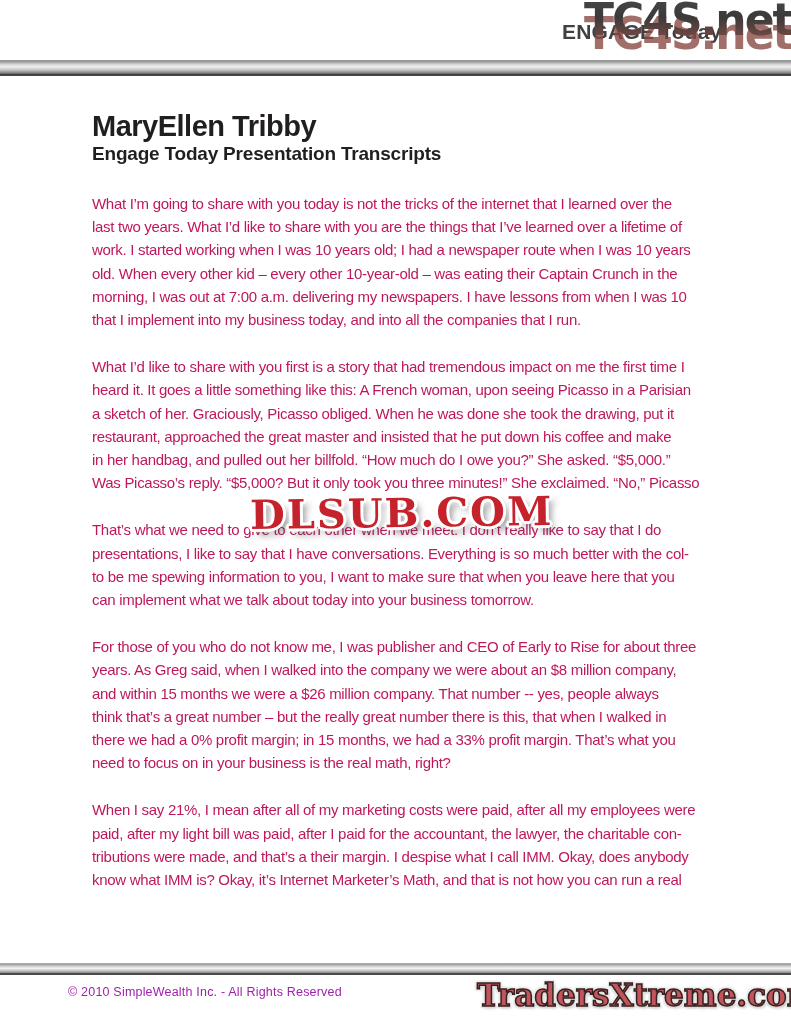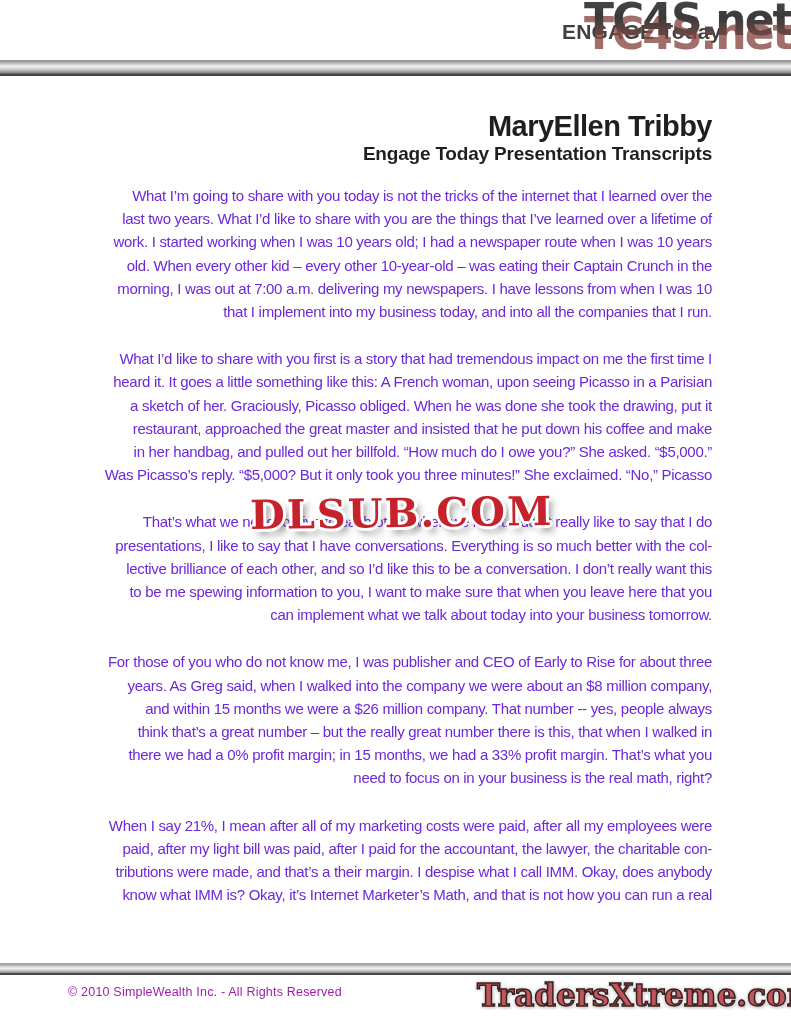--- a/index.html
+++ b/index.html
@@ -36,32 +36,32 @@
     background: linear-gradient(180deg, #8f8f8f 0%, #d9d9d9 28%, #efefef 45%, #c6c6c6 68%, #8a8a8a 90%, #5a5a5a 100%);
     border-top: 1px solid #9a9a9a; border-bottom: 2px solid #434343;
   }
   .bar-bottom {
     top: 963px; height: 9px;
     background: linear-gradient(180deg, #9a9a9a 0%, #e2e2e2 35%, #efefef 50%, #c3c3c3 75%, #868686 100%);
     border-top: 1px solid #aaaaaa; border-bottom: 2px solid #4a4a4a;
   }
 
   
-  .content { position: absolute; left: 92px; top: 110px; width: 620px; text-align: right; }
+  .content { position: absolute; left: 92px; top: 110px; width: 620px; }
   .content h1 {
     margin: 0; font-size: 29px; line-height: 33px; font-weight: bold;
     color: #211e1f; letter-spacing: -0.5px;
   }
   .content h2 {
-    margin: 0 0 20px 0; font-size: 19px; line-height: 21px; font-weight: bold;
+    margin: 0 0 28px 0; font-size: 19px; line-height: 21px; font-weight: bold;
     color: #211e1f; letter-spacing: -0.2px;
   }
   .paragraph { margin: 0 0 24px 0; }
   .line {
-    font-size: 15px; line-height: 23.2px; color: #6d28d9;
+    font-size: 15px; line-height: 23.2px; color: #be185d;
     white-space: nowrap; letter-spacing: -0.3px;
   }
 
   
   .dlsub-watermark {
     position: absolute; left: 250px; top: 489px; z-index: 3;
     font-family: "DejaVu Serif", serif; font-weight: bold;
     font-size: 40px; letter-spacing: 2px; color: #c6222b;
     transform: rotate(-0.8deg);
     text-shadow:
@@ -116,21 +116,20 @@
           <div class="line">What I’d like to share with you first is a story that had tremendous impact on me the first time I</div>
           <div class="line">heard it. It goes a little something like this: A French woman, upon seeing Picasso in a Parisian</div>
           <div class="line">a sketch of her. Graciously, Picasso obliged. When he was done she took the drawing, put it</div>
           <div class="line">restaurant, approached the great master and insisted that he put down his coffee and make</div>
           <div class="line">in her handbag, and pulled out her billfold. “How much do I owe you?” She asked. “$5,000.”</div>
           <div class="line">Was Picasso’s reply. “$5,000? But it only took you three minutes!” She exclaimed. “No,” Picasso</div>
         </div>
         <div class="paragraph">
           <div class="line">That’s what we need to give to each other when we meet. I don’t really like to say that I do</div>
           <div class="line">presentations, I like to say that I have conversations. Everything is so much better with the col-</div>
-          <div class="line">lective brilliance of each other, and so I’d like this to be a conversation. I don’t really want this</div>
           <div class="line">to be me spewing information to you, I want to make sure that when you leave here that you</div>
           <div class="line">can implement what we talk about today into your business tomorrow.</div>
         </div>
         <div class="paragraph">
           <div class="line">For those of you who do not know me, I was publisher and CEO of Early to Rise for about three</div>
           <div class="line">years. As Greg said, when I walked into the company we were about an $8 million company,</div>
           <div class="line">and within 15 months we were a $26 million company. That number -- yes, people always</div>
           <div class="line">think that’s a great number – but the really great number there is this, that when I walked in</div>
           <div class="line">there we had a 0% profit margin; in 15 months, we had a 33% profit margin. That’s what you</div>
           <div class="line">need to focus on in your business is the real math, right?</div>

